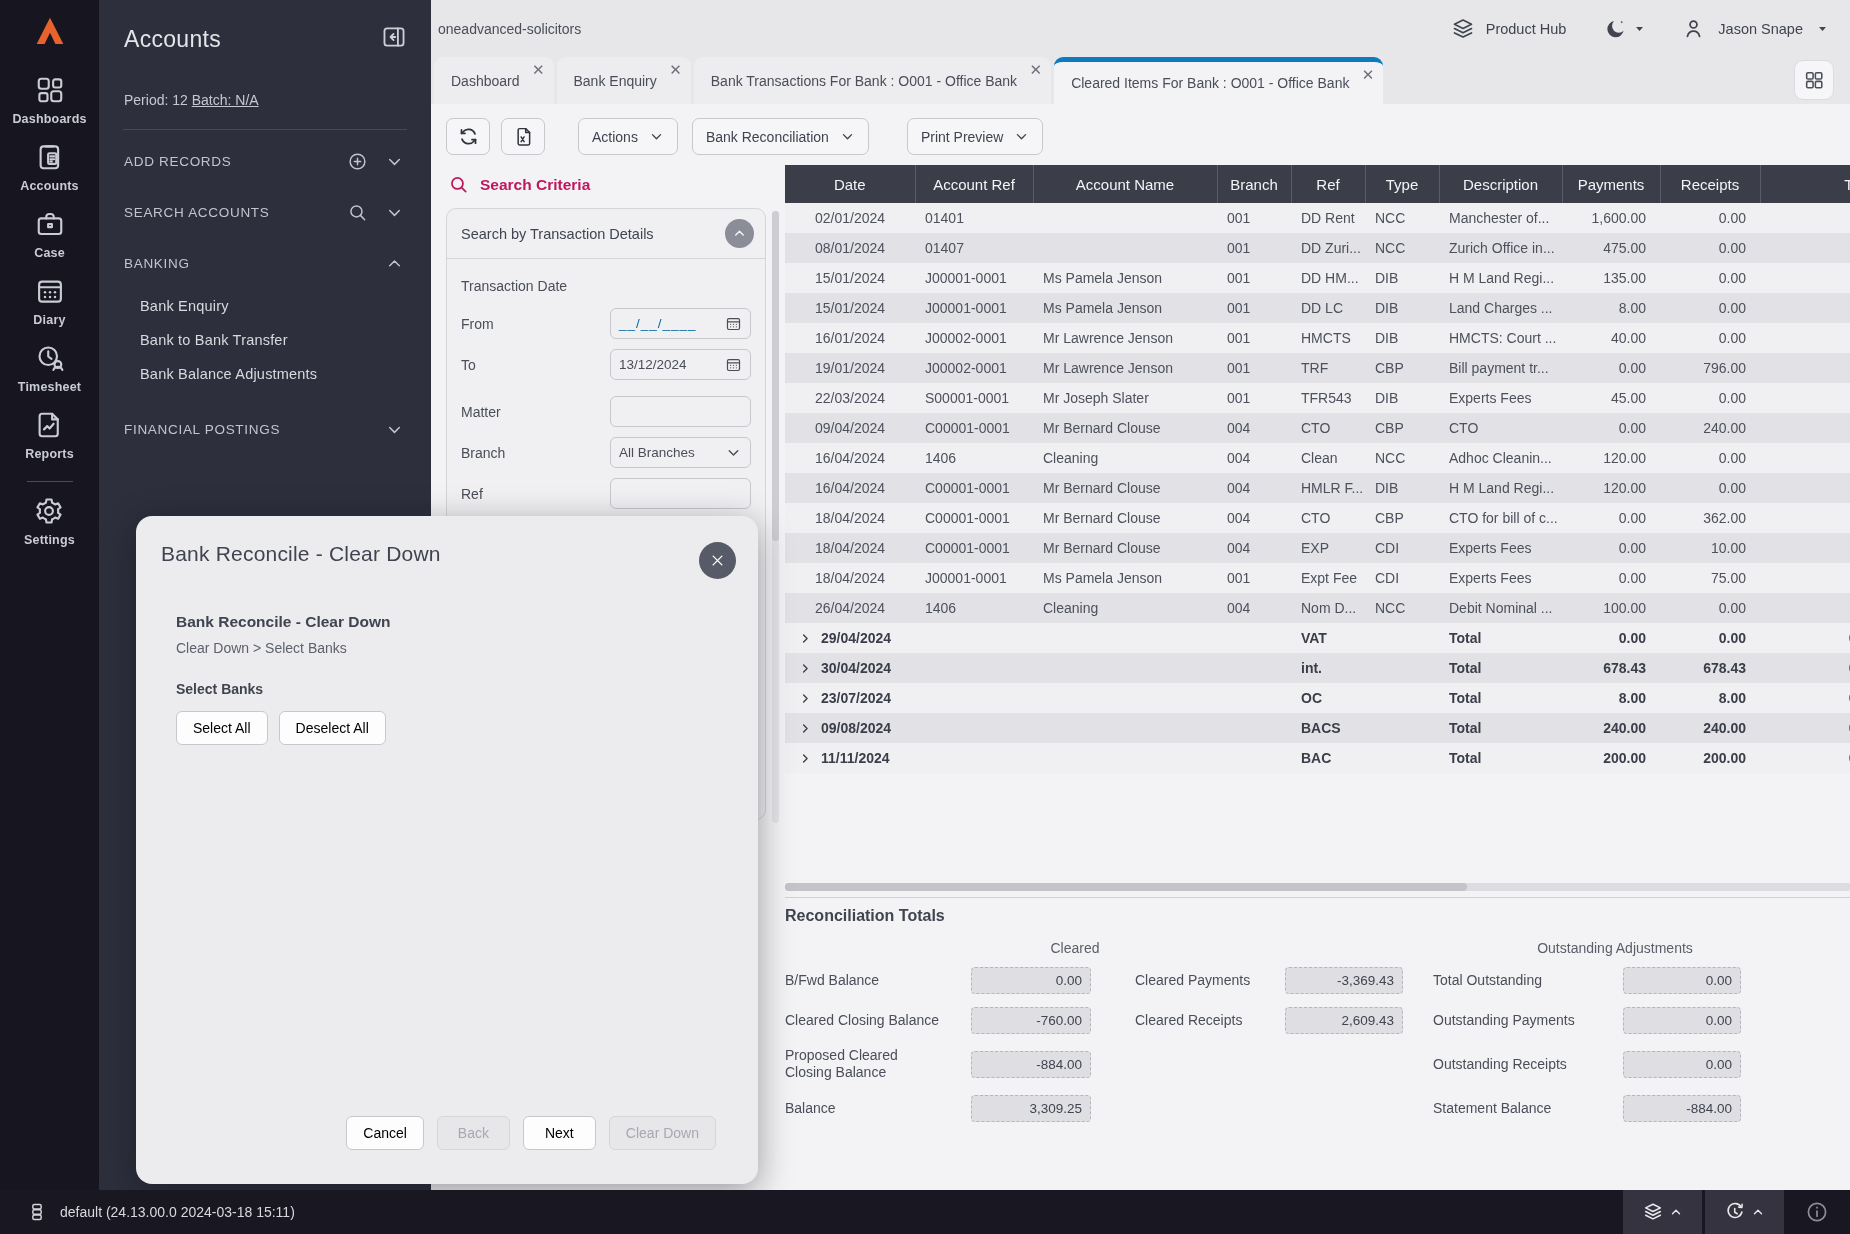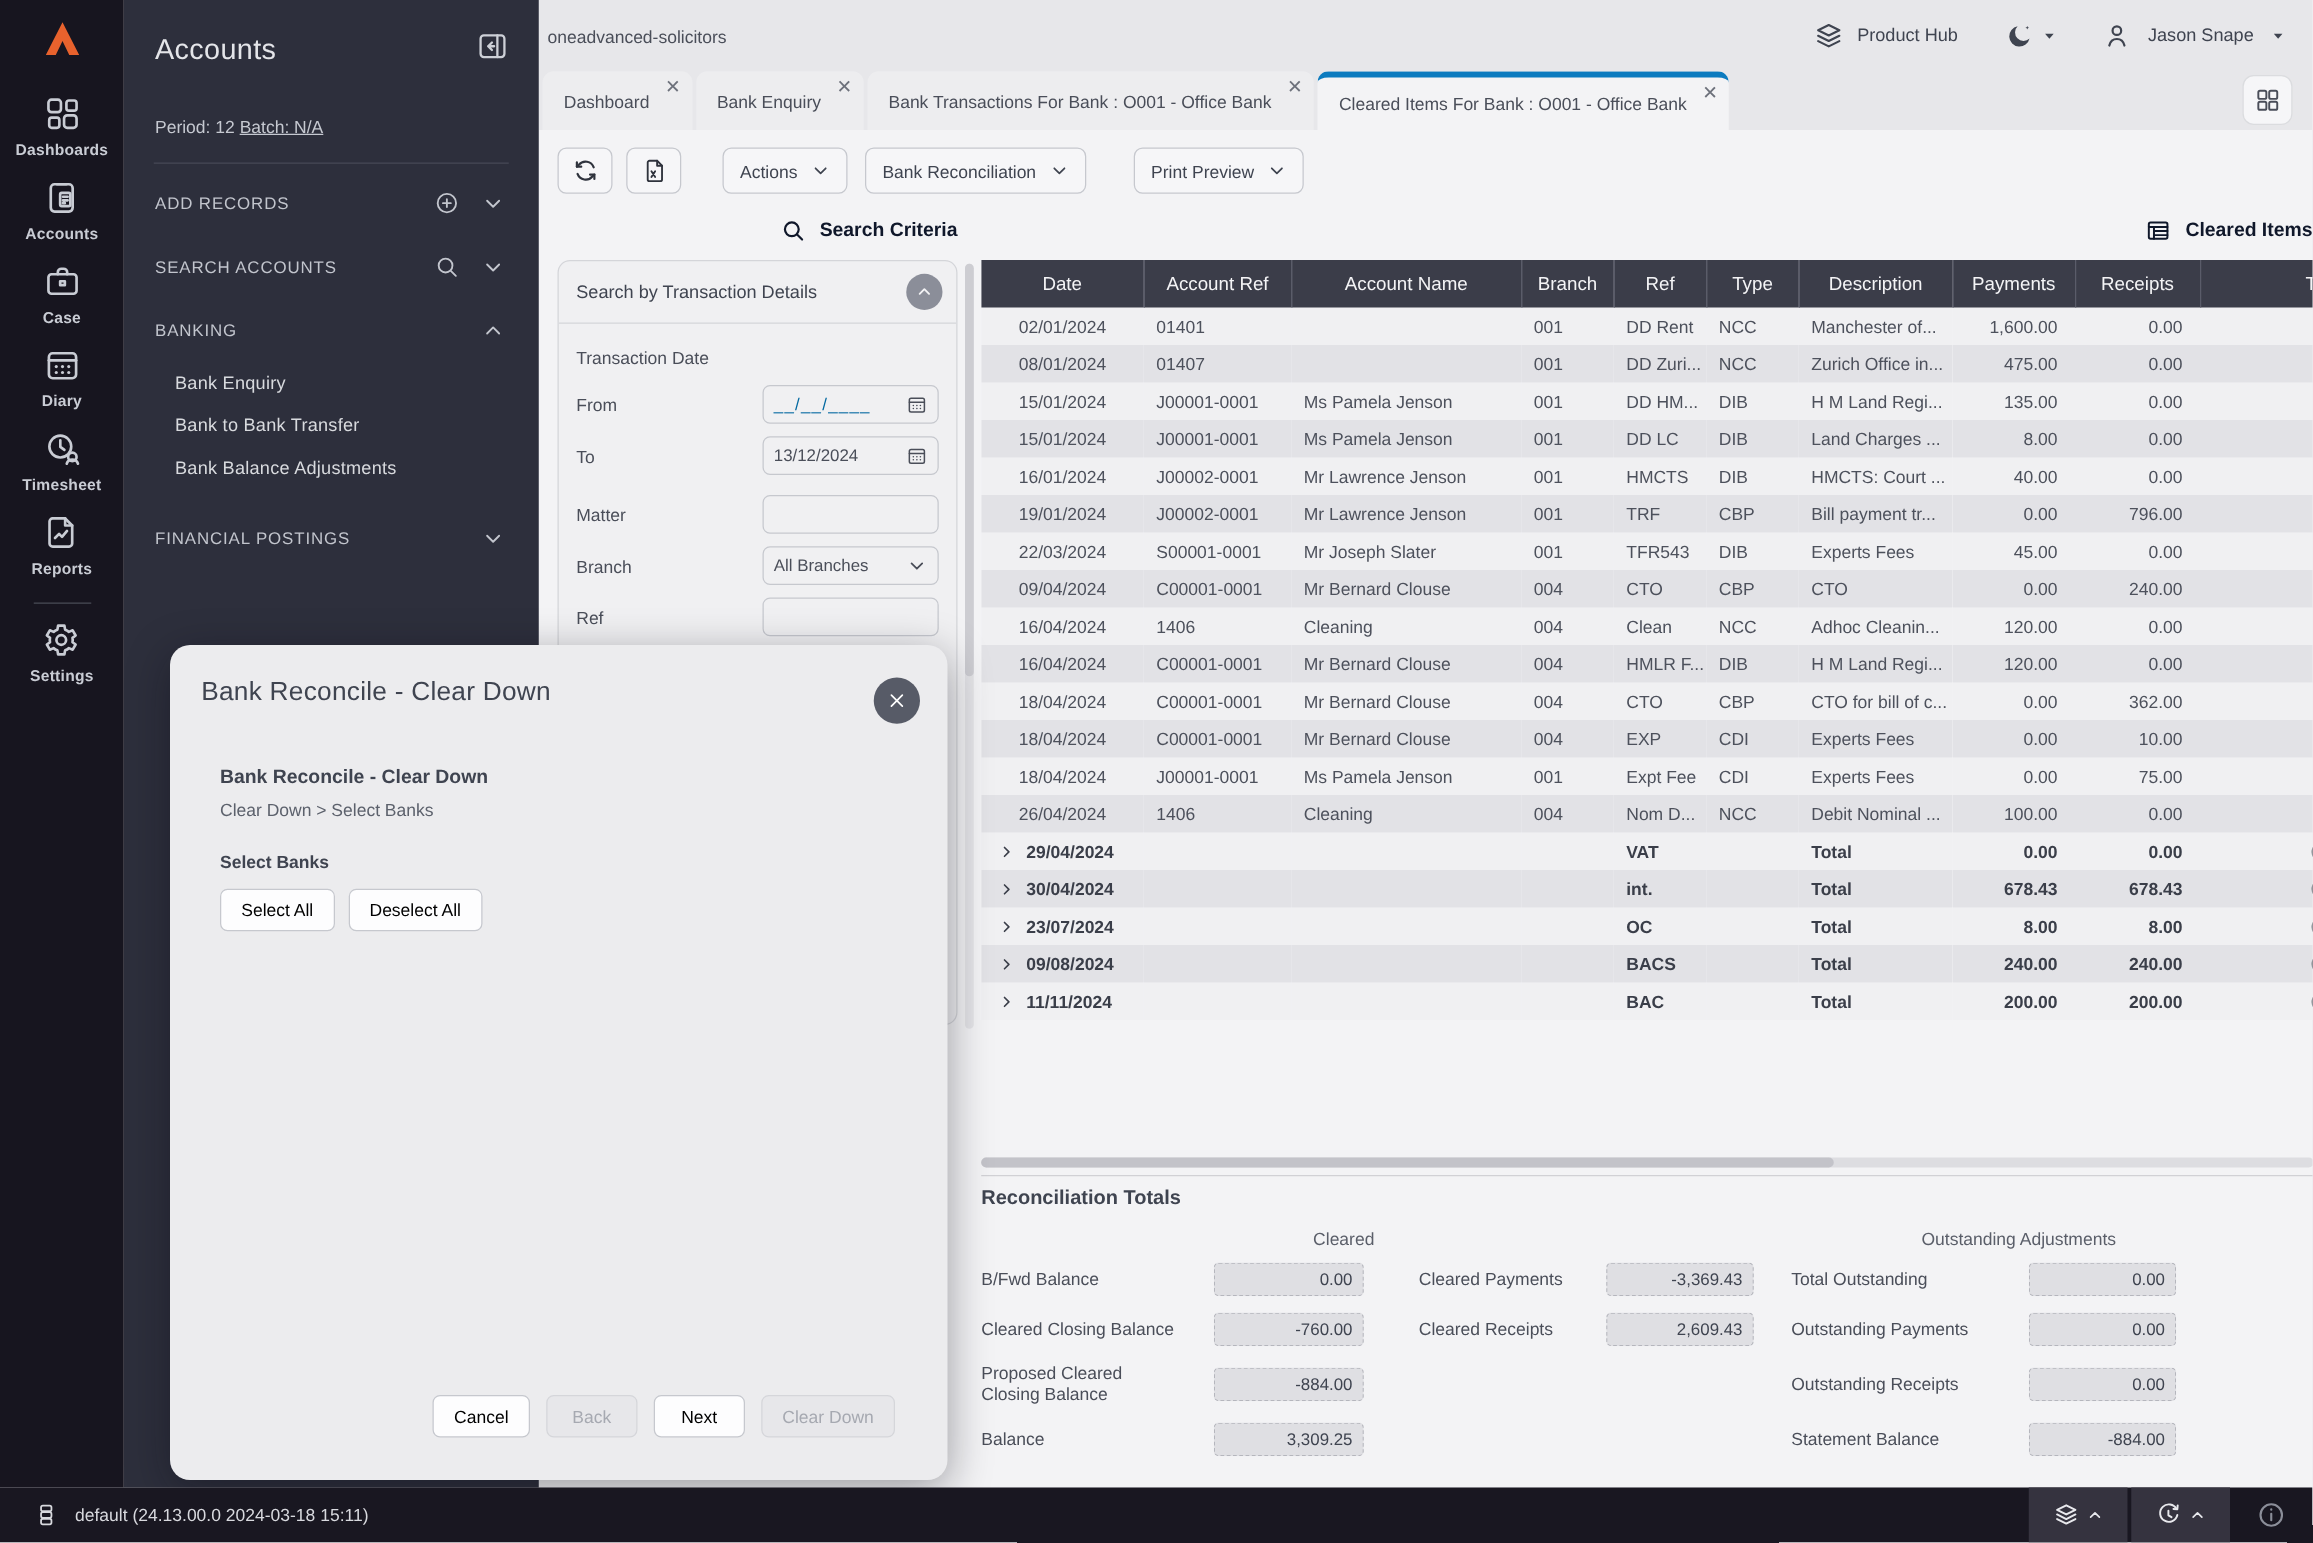--- a/index.html
+++ b/index.html
@@ -53,21 +53,21 @@
   .content { position:absolute; top:104px; left:0; right:0; height:1086px; background:#f3f3f5; }
 
   .toolbar { display:flex; align-items:center; padding:14px 0 10px 15px; }
   .tool-btn { height:37px; display:flex; align-items:center; justify-content:center; gap:11px; background:#f6f6f8;
     border:1px solid #c6c8ce; border-radius:7px; padding:0 13px; font-size:14px; color:#3f4450; cursor:pointer; }
   .tool-btn svg { width:21px; height:21px; }
   .tool-btn .cv { width:15px; height:15px; }
   .mlA { margin-left:11px; } .mlB { margin-left:33px; } .mlC { margin-left:14px; } .mlD { margin-left:38px;text-align:right; }
 
   .panes { display:flex; padding-left:15px; }
-  .pane-title { display:flex; align-items:center; gap:11px; font-size:15.5px; font-weight:bold; color:#0f172a; padding:9px 0 13px 2px;justify-content:flex-end; }
+  .pane-title { display:flex; align-items:center; gap:11px; font-size:15.5px; font-weight:bold; color:#be185d; padding:9px 0 13px 2px; }
   .pane-title svg { width:21px; height:21px; }
 
   .search-pane { width:320px; flex:none; }
   .search-card { border:1px solid #d4d5d9; border-radius:10px; background:#f0f0f2; height:612px; overflow:hidden; }
   .card-head { display:flex; justify-content:space-between; align-items:center; padding:10px 11px 10px 14px;
     border-bottom:1px solid #d4d5d9; font-size:14.5px; color:#3f4450; }
   .collapse-circle { width:29px; height:29px; border-radius:50%; background:#8b8e99; color:#f2f2f4;
     display:flex; align-items:center; justify-content:center; cursor:pointer; }
   .collapse-circle svg { width:15px; height:15px; }
   .fields { padding:10px 14px; }
@@ -509,29 +509,20 @@
             </div>
           </div>
         </div>
       </section>
 
       <div class="pane-vscroll">
           <div class="thumb"></div>
         </div>
 
       <section class="table-pane">
-        <div class="pane-title">
-          <svg class="ic" viewBox="0 0 24 24" style="stroke-width:1.8">
-              <rect x="3.5" y="4.5" width="17" height="15" rx="1.6"></rect>
-              <path d="M3.5 8.6h17"></path>
-              <path d="M8.2 8.6v10.9"></path>
-              <path d="M8.2 12.4h12.3M8.2 16.1h12.3"></path>
-            </svg>
-          <span>Cleared Items</span>
-        </div>
         <div class="grid-wrap">
           <table>
             <colgroup>
               <col style="width:130px">
                 <col style="width:118px">
                 <col style="width:184px">
                 <col style="width:74px">
                 <col style="width:74px">
               <col style="width:74px">
                 <col style="width:123px">

